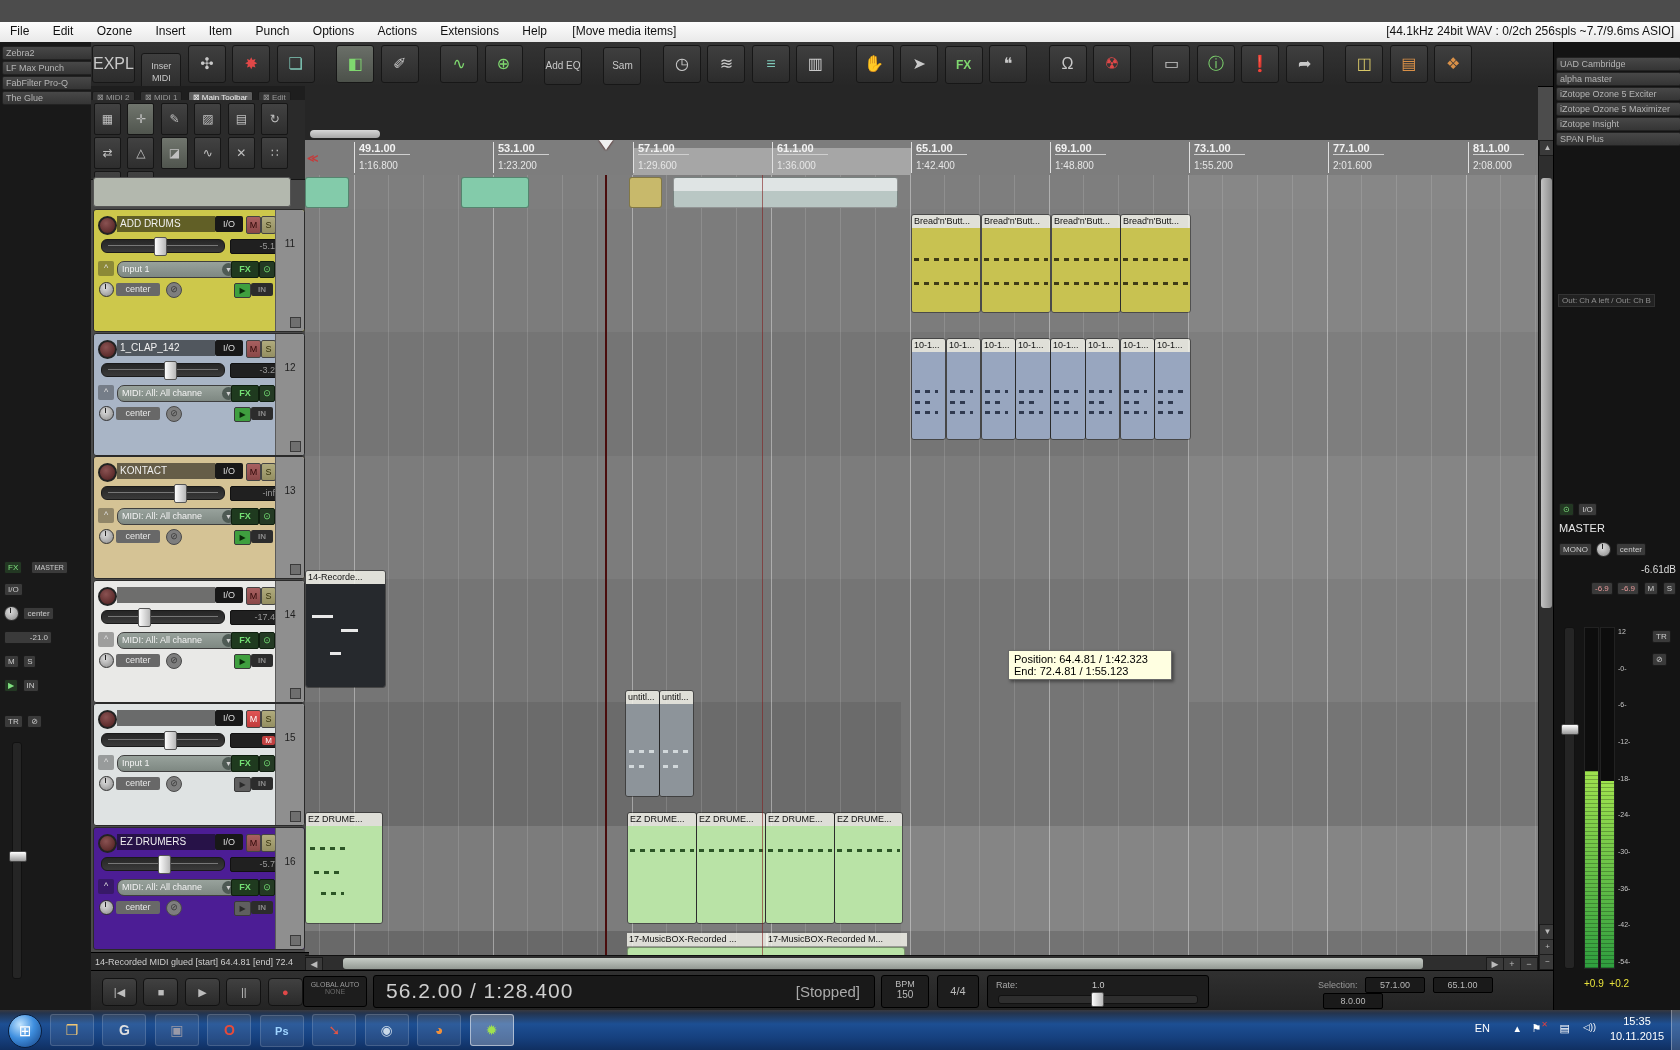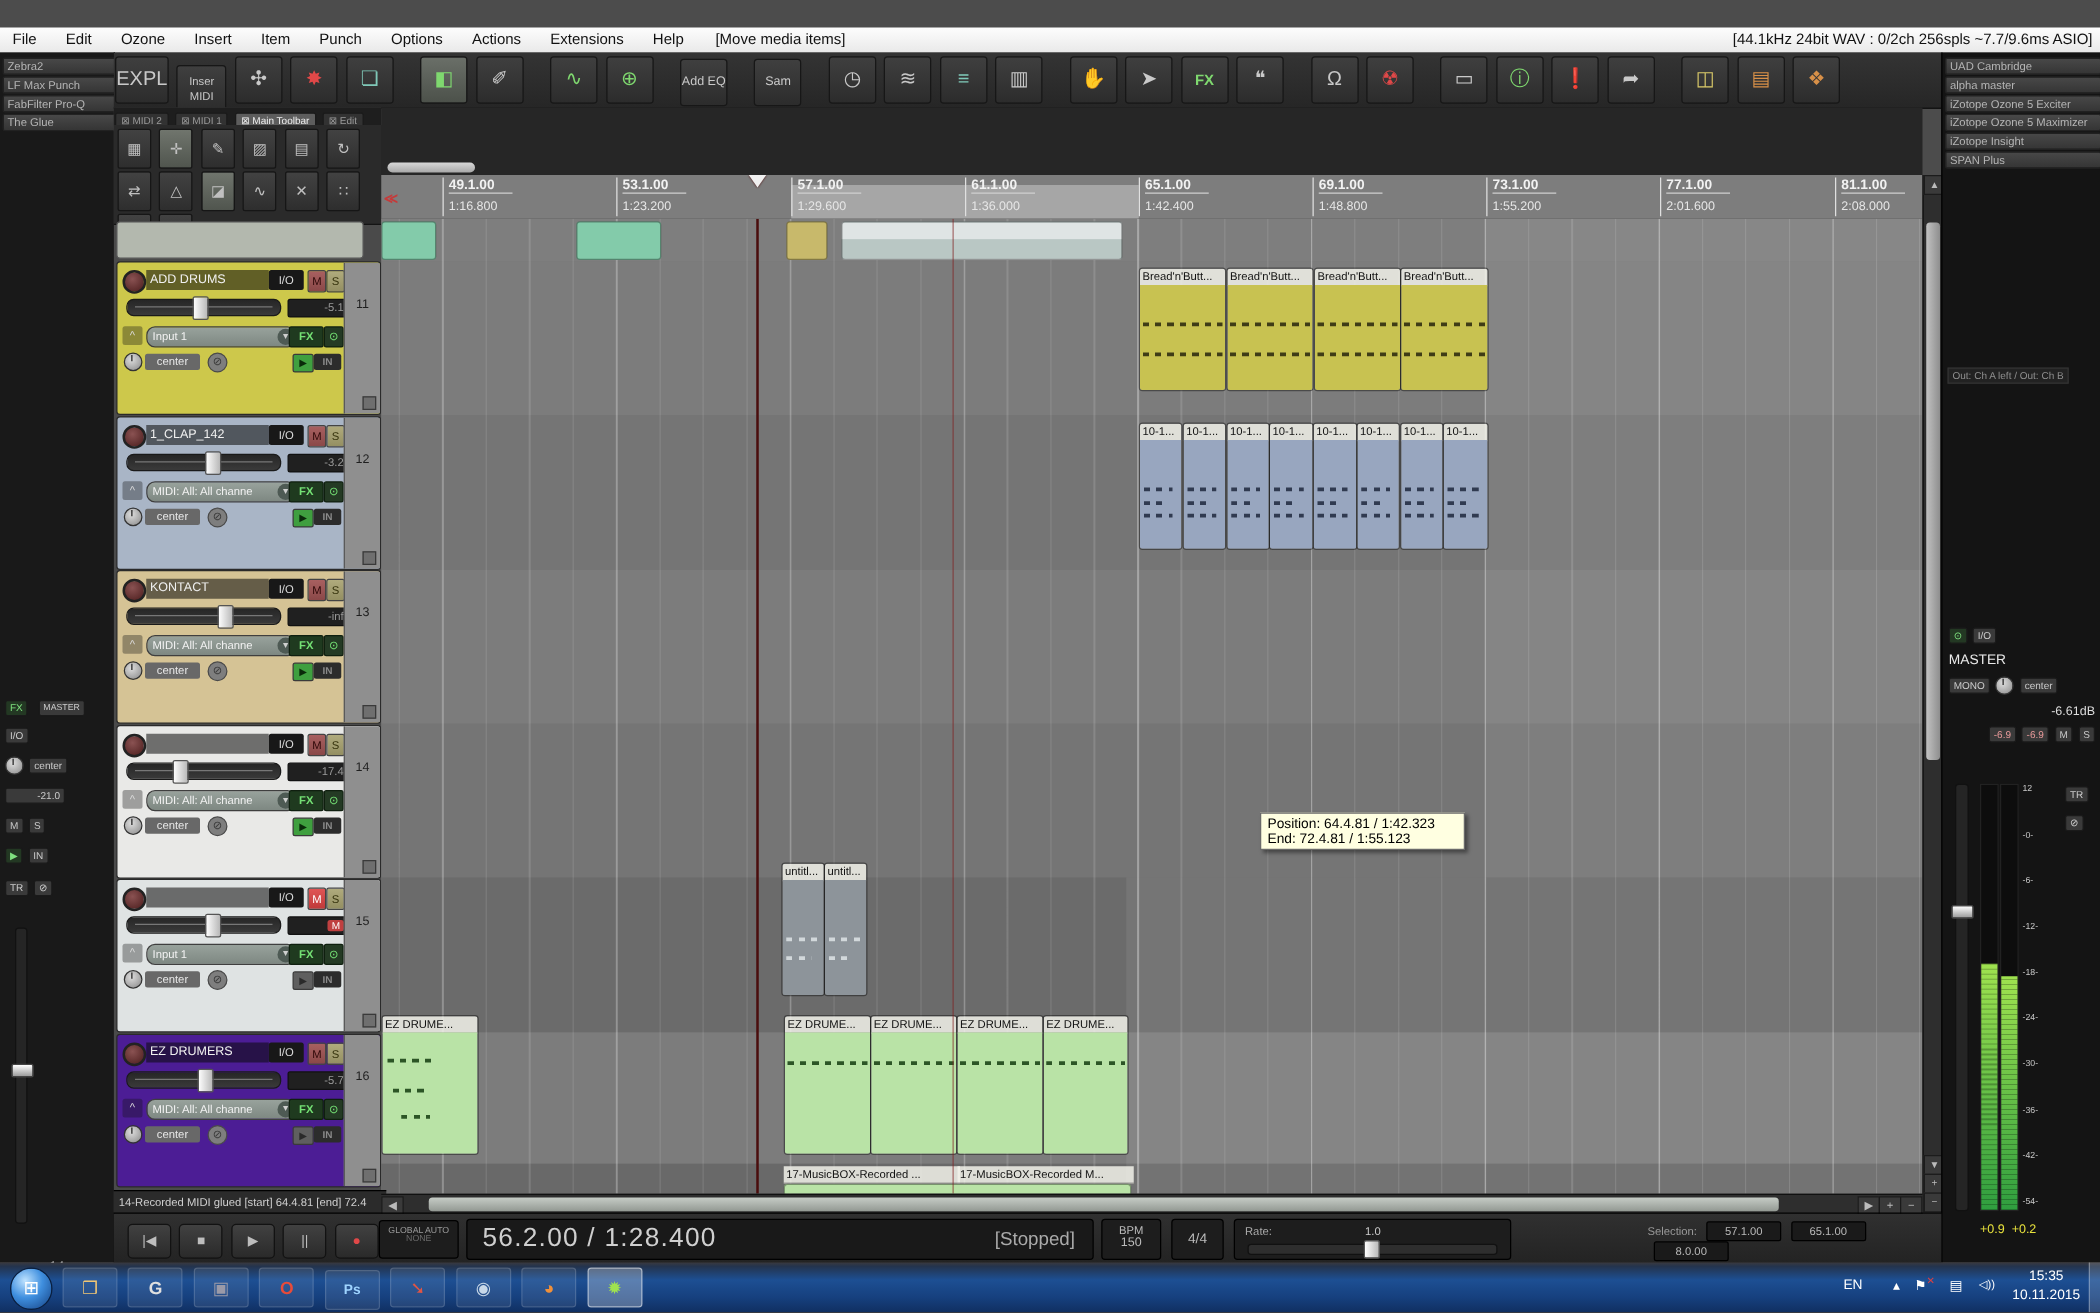--- a/index.html
+++ b/index.html
@@ -167,21 +167,21 @@
       <span class="chip g">FX</span>
       <span class="chip" style="margin-left:4px;font-size:7px">MASTER</span>
       <div style="margin-top:4px"><span class="chip">I/O</span></div>
       <div style="margin-top:6px"><span class="knob"></span>
         <span class="chip">center</span></div>
       <div style="margin-top:6px"><span class="chip" style="width:40px;text-align:right">-21.0</span></div>
       <div style="margin-top:6px"><span class="chip">M</span>
         <span class="chip">S</span></div>
       <div style="margin-top:6px"><span class="chip g">▶</span>
         <span class="chip">IN</span></div>
-      <div style="margin-top:8px"><span class="chip">TR</span>
+      <div style="margin-top:18px"><span class="chip">TR</span>
         <span class="chip">⊘</span></div>
     </div>
     <div class="vfader abs" style="left:12px;top:700px;width:8px;height:235px">
       <div class="vhandle" style="top:108px"></div>
     </div>
     <div class="abs" style="left:0;top:966px;width:91px;text-align:center;color:#ddd;font-size:11px">14</div>
   </div>
 
   <div id="toolbar" class="abs">
     <span class="tbtn" style="font-size:16px">EXPL</span>
@@ -531,20 +531,28 @@
       </div>
     <div class="item blue" style="left:849px;top:163px;width:35px;height:100px">
         <div class="ilabel">10-1...</div>
         <div class="ibody">
           <div class="dash" style="--c:#303a50;left:3px;width:70%;top:44%"></div>
           <div class="dash" style="--c:#303a50;left:3px;width:55%;top:56%"></div>
           <div class="dash" style="--c:#303a50;left:3px;width:70%;top:68%"></div>
         </div>
       </div>
 
+    <div class="item dark" style="left:0;top:395px;width:79px;height:116px">
+      <div class="ilabel">14-Recorde...</div>
+      <div class="ibody">
+          <span class="wdash" style="left:8%;top:30%;width:26%"></span>
+          <span class="wdash" style="left:44%;top:44%;width:22%"></span>
+          <span class="wdash" style="left:30%;top:66%;width:14%"></span>
+        </div>
+    </div>
 
     <div class="item gray" style="left:320px;top:515px;width:33px;height:105px">
       <div class="ilabel">untitl...</div>
       <div class="ibody">
           <div class="dash" style="--c:#d2d8db;left:3px;width:75%;top:50%"></div>
           <div class="dash" style="--c:#d2d8db;left:3px;width:60%;top:66%"></div>
         </div>
     </div>
     <div class="item gray" style="left:354px;top:515px;width:33px;height:105px">
       <div class="ilabel">untitl...</div>
@@ -610,21 +618,21 @@
   <div id="statusrow" class="abs">14-Recorded MIDI glued [start] 64.4.81 [end] 72.4</div>
   <div id="hscroll" class="abs">
     <div class="hbtn" style="left:0">◀</div>
     <div id="hthumb"></div>
     <div class="hbtn" style="right:34px">▶</div>
     <div class="hbtn" style="right:17px">+</div>
     <div class="hbtn" style="right:0">−</div>
   </div>
 
   <div id="rightdock" class="abs">
-    <div style="padding-top:3px">
+    <div style="padding-top:14px">
       <span class="sfx" style="width:120px">UAD Cambridge</span>
       <span class="sfx" style="width:120px">alpha master</span>
       <span class="sfx" style="width:120px">iZotope Ozone 5 Exciter</span>
       <span class="sfx" style="width:120px">iZotope Ozone 5 Maximizer</span>
       <span class="sfx" style="width:120px">iZotope Insight</span>
       <span class="sfx" style="width:120px">SPAN Plus</span>
     </div>
     <div class="routing">Out: Ch A left / Out: Ch B</div>
     <div class="abs" style="left:5px;top:458px;width:117px">
       <span class="chip g">⊙</span>

